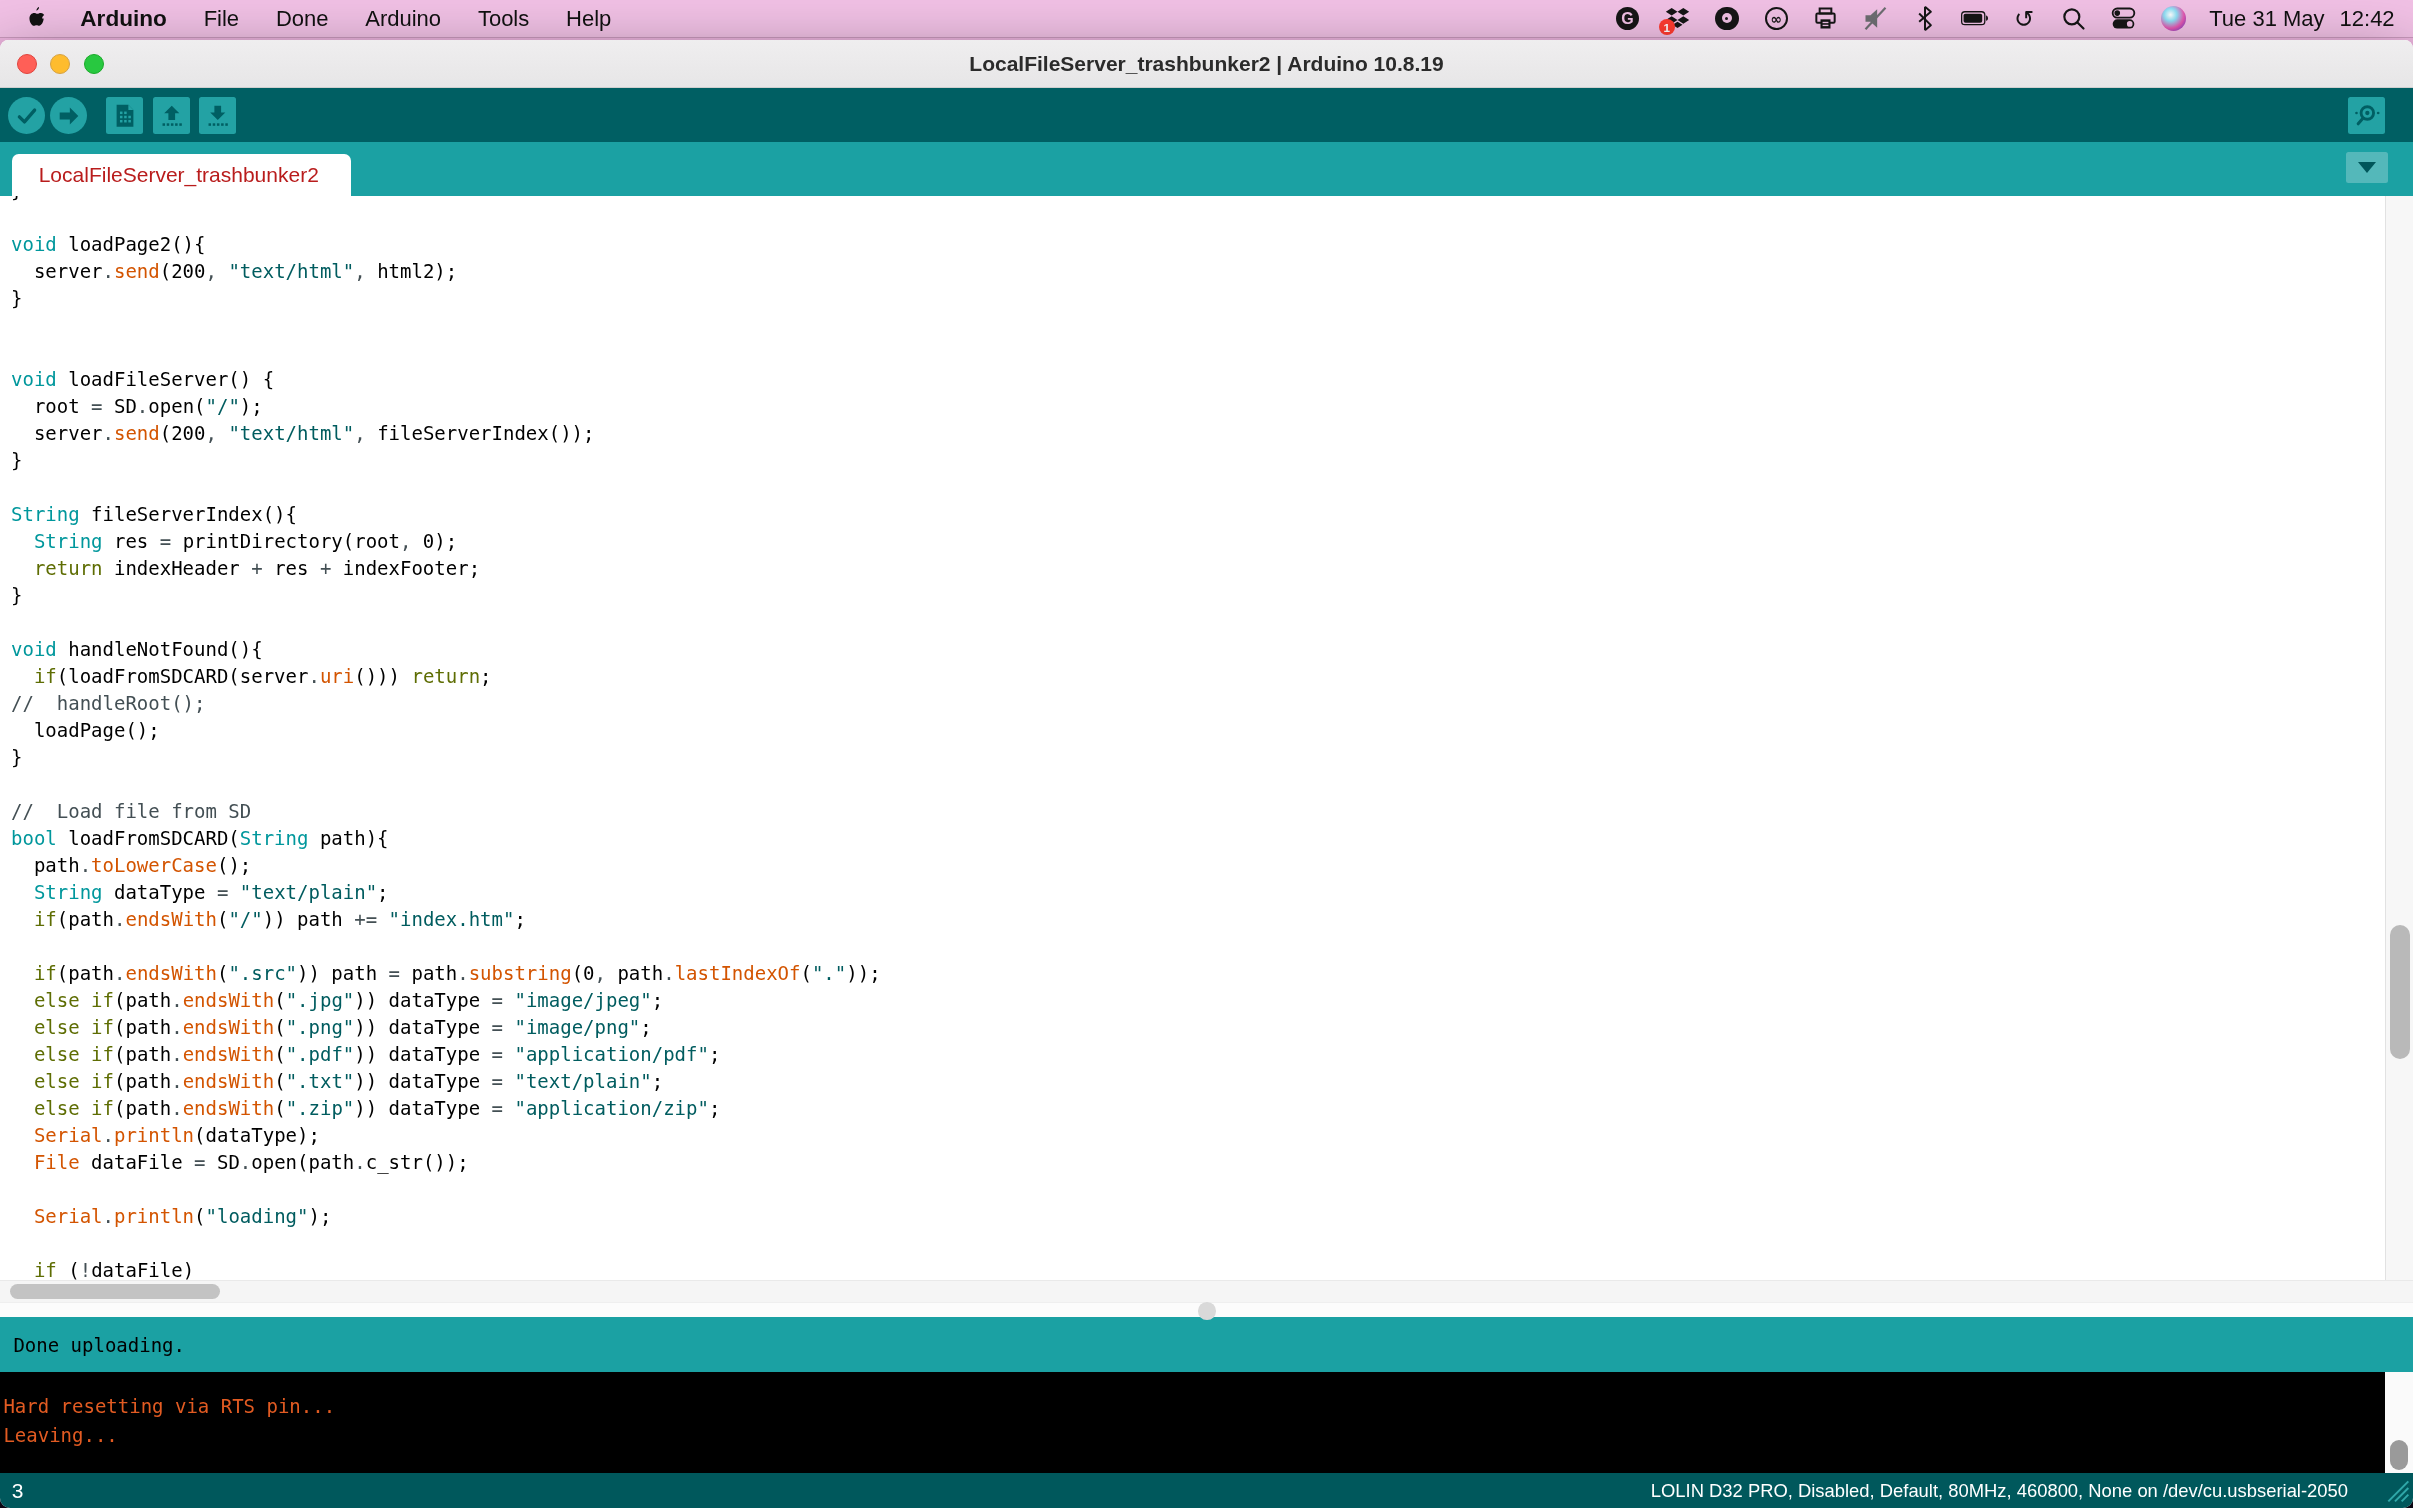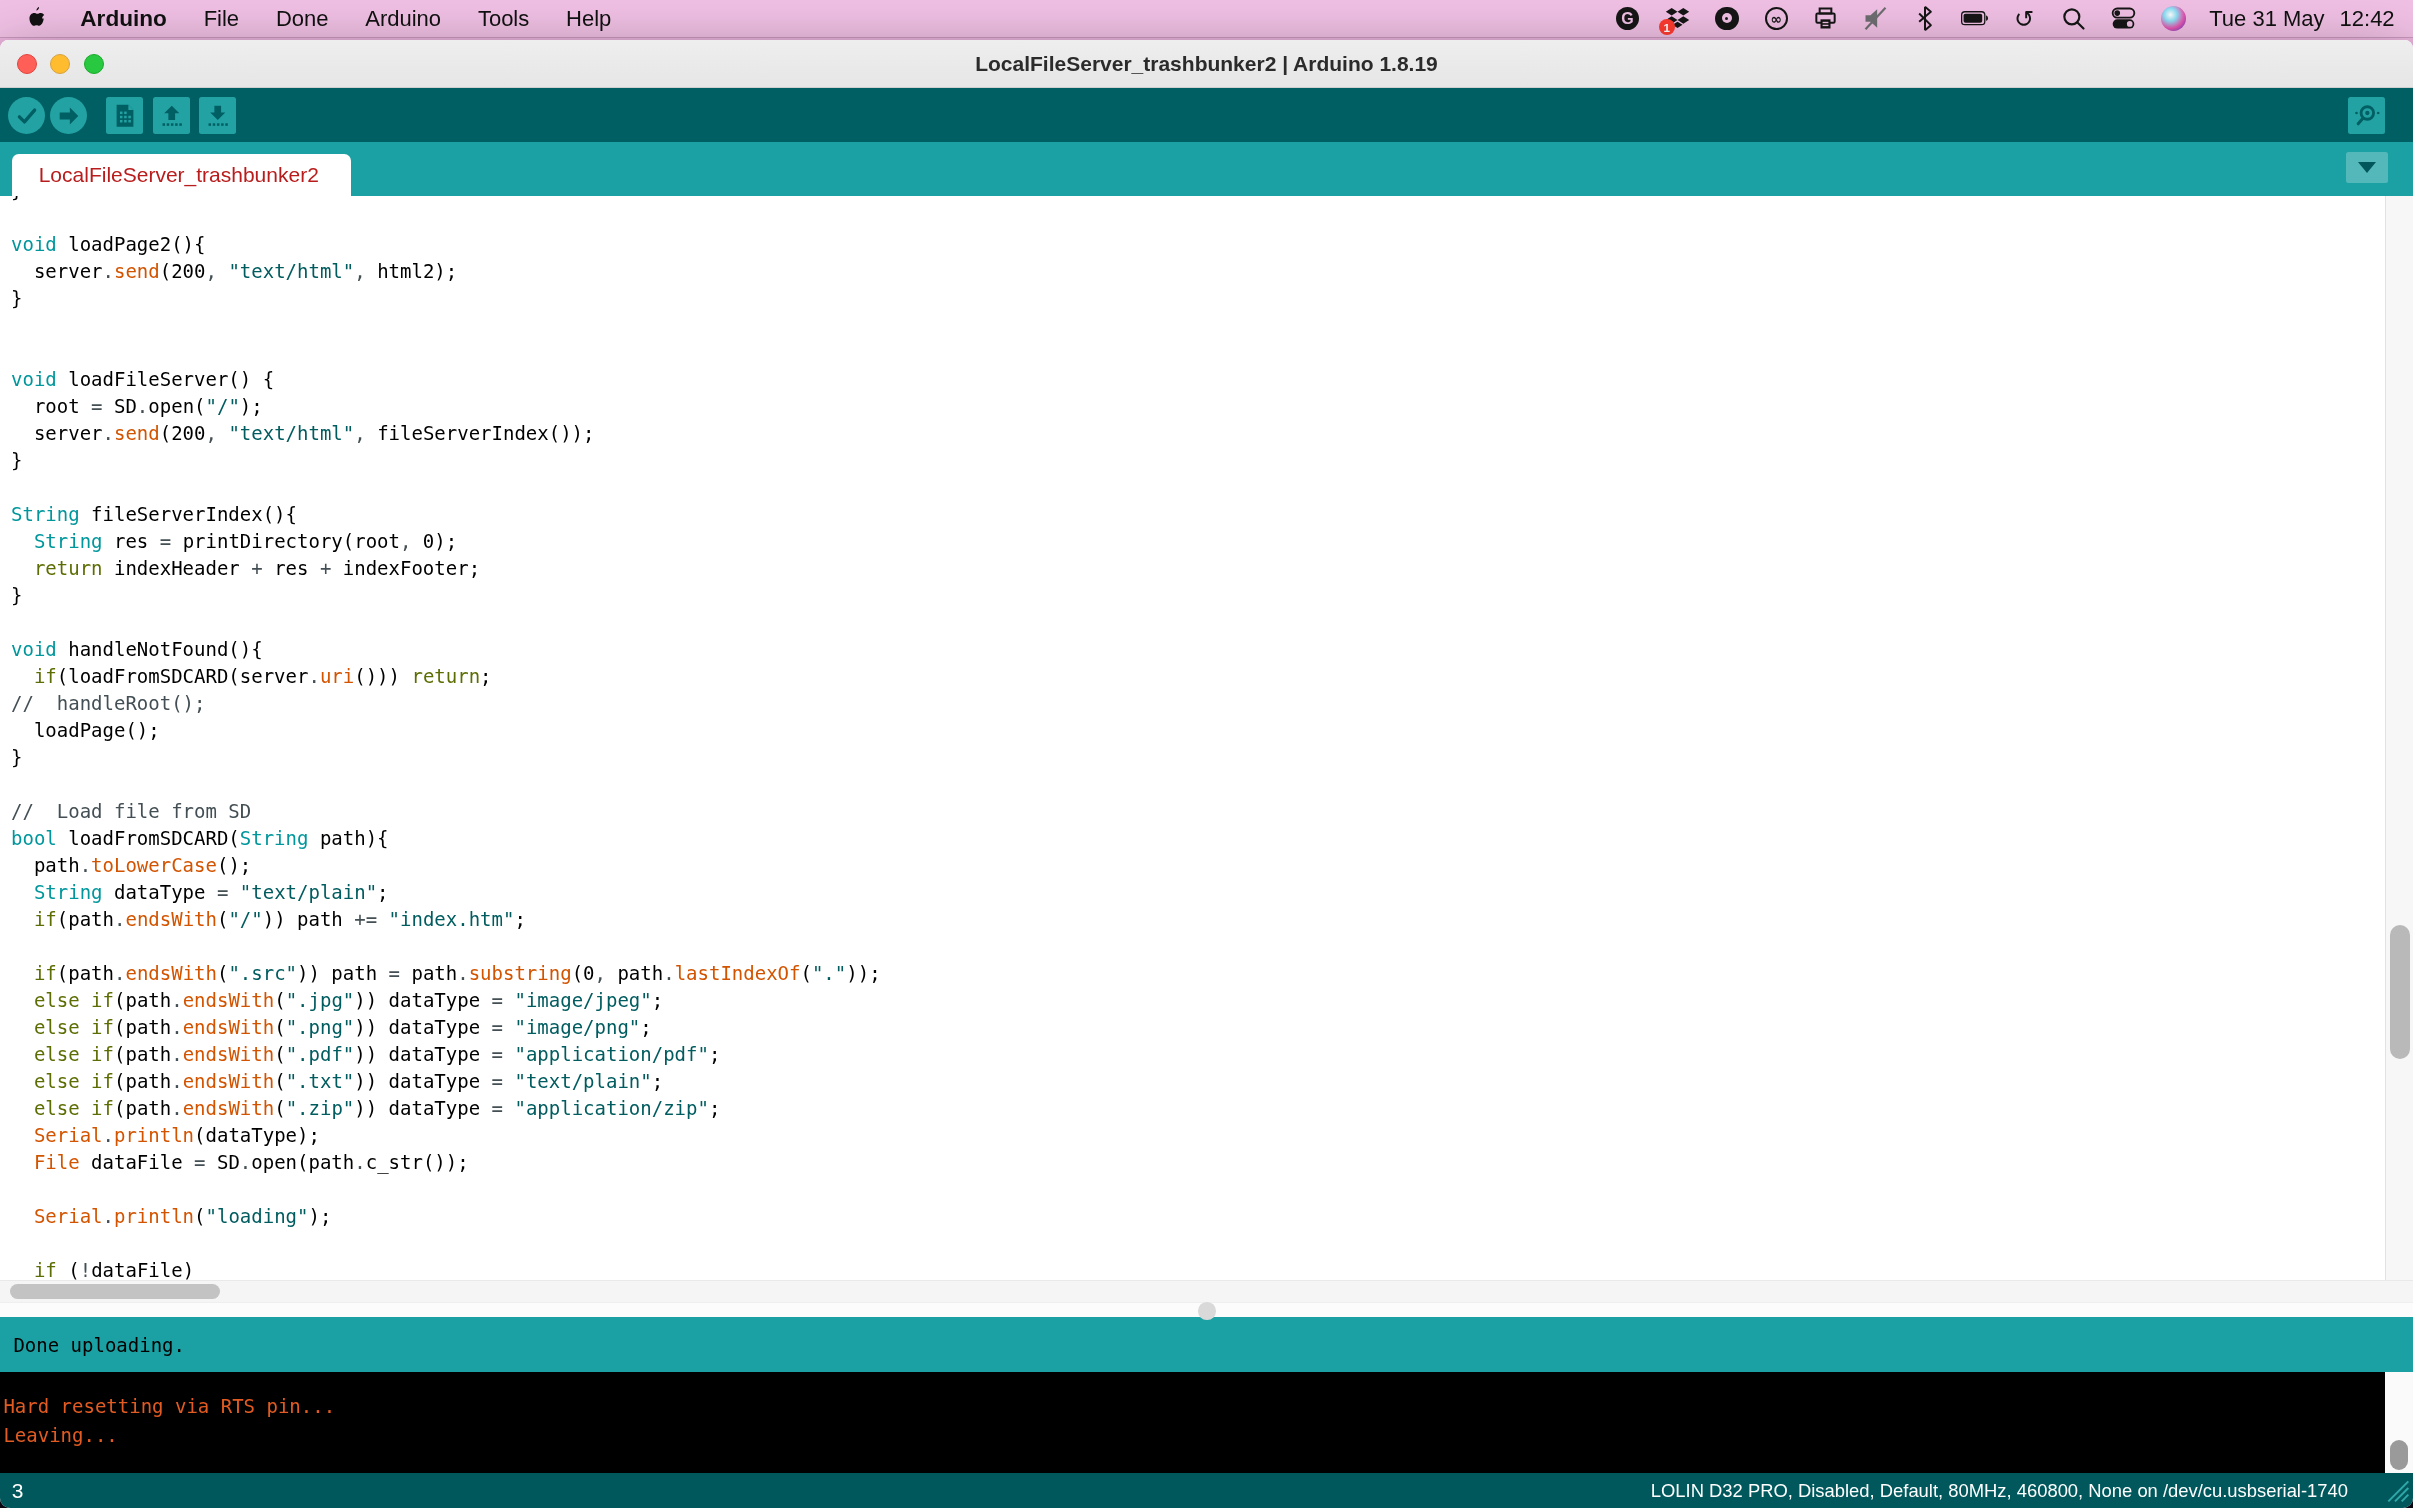--- a/index.html
+++ b/index.html
@@ -201,21 +201,21 @@
 </div>
 
 <div class="window">
 
   <div class="titlebar">
     <div class="traffic">
       <div class="tl red"></div>
       <div class="tl yellow"></div>
       <div class="tl green"></div>
     </div>
-    <div class="win-title">LocalFileServer_trashbunker2 | Arduino 1.8.19</div>
+    <div class="win-title">LocalFileServer_trashbunker2 | Arduino 10.8.19</div>
   </div>
 
   <div class="toolbar">
     <div class="tb-btn round" style="left:8.4px">
       <svg width="22" height="22" viewBox="0 0 26 26" fill="none" stroke="#005f63" stroke-width="4" stroke-linecap="round" stroke-linejoin="round">
           <path d="M4 14l6 6L22 6"></path>
         </svg>
     </div>
     <div class="tb-btn round" style="left:50px">
       <svg width="22" height="22" viewBox="0 0 26 26" fill="#005f63">
@@ -306,21 +306,21 @@
         <div class="console-line" style="color: rgb(226, 91, 34);">Hard resetting via RTS pin...</div>
         <div class="console-line" style="color: rgb(226, 91, 34);">Leaving...</div>
       </div>
     <div class="cscroll">
       <div class="cthumb"></div>
     </div>
   </div>
 
   <div class="bottombar">
     <span class="line-no">3</span>
-    <span class="board-info">LOLIN D32 PRO, Disabled, Default, 80MHz, 460800, None on /dev/cu.usbserial-1740</span>
+    <span class="board-info">LOLIN D32 PRO, Disabled, Default, 80MHz, 460800, None on /dev/cu.usbserial-2050</span>
     <div class="grip">
       <svg width="30" height="30" viewBox="0 0 36 36" stroke="#2fa8a9" stroke-width="2.4">
         <line x1="10" y1="34" x2="34" y2="10"></line>
           <line x1="18" y1="34" x2="34" y2="18"></line>
           <line x1="26" y1="34" x2="34" y2="26"></line>
       </svg>
     </div>
   </div>
 
 </div>

